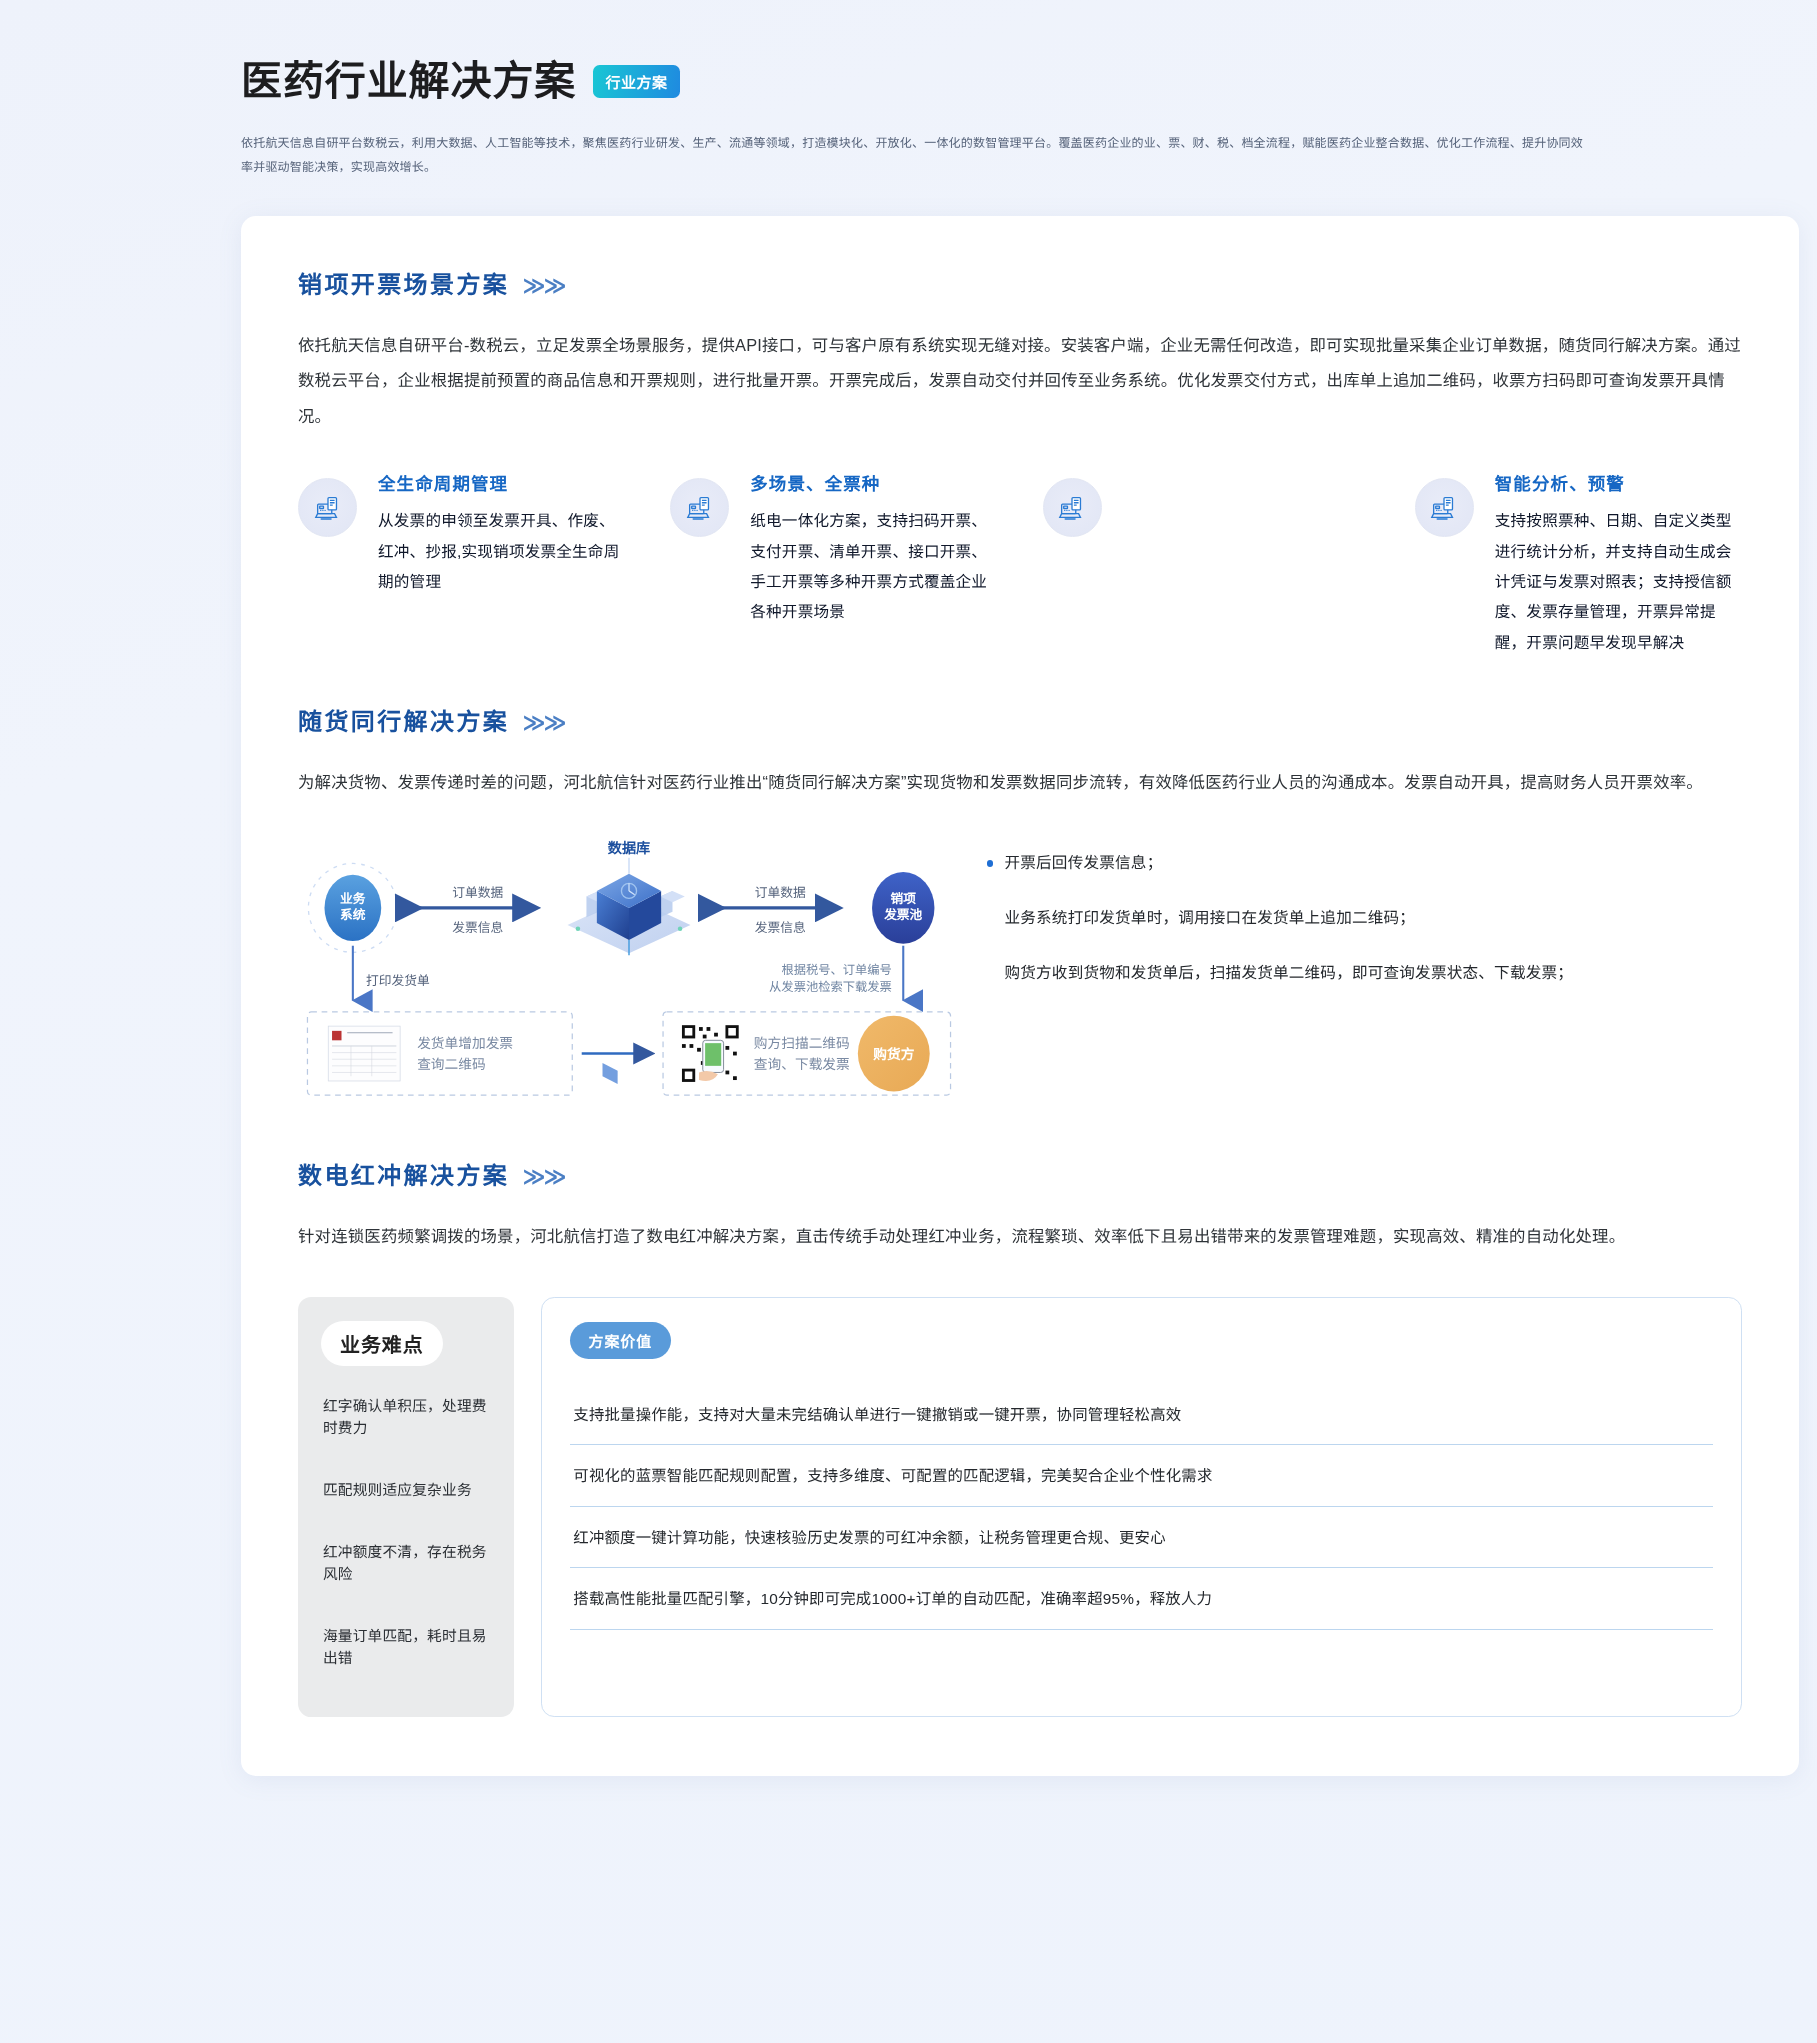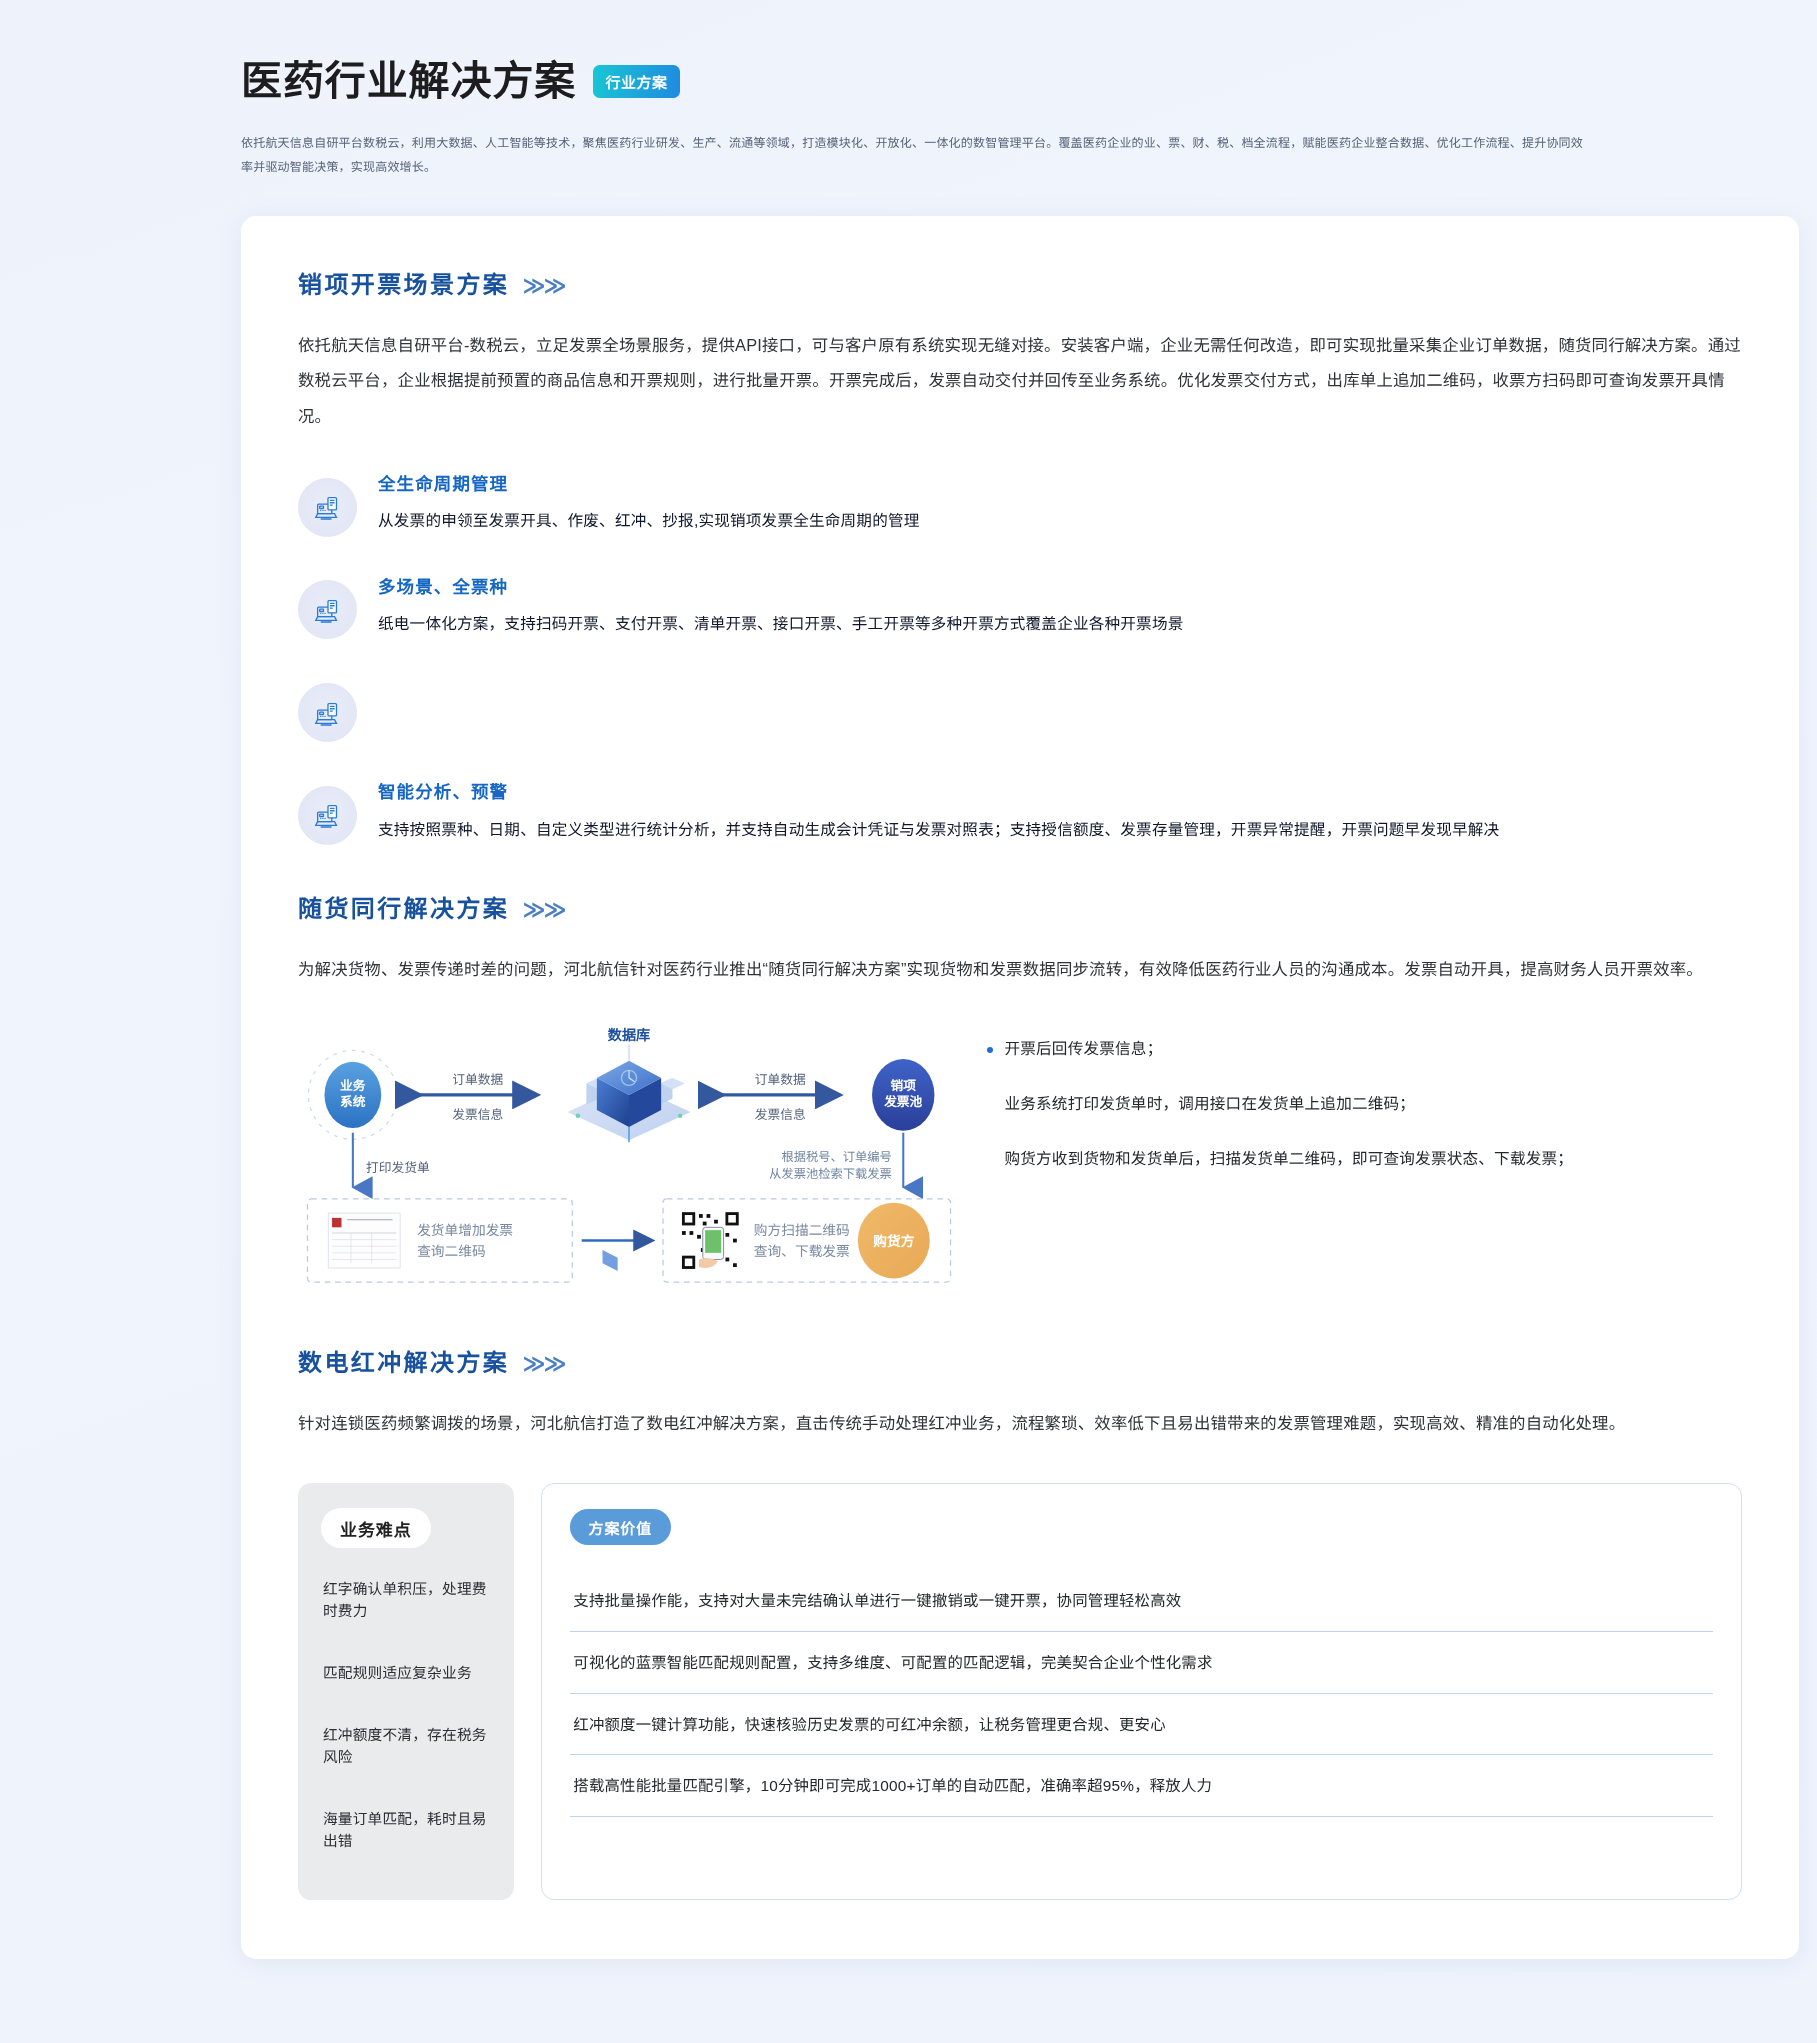--- a/index.html
+++ b/index.html
@@ -81,21 +81,21 @@
   .section-body {
     font-size: 16.4px;
     line-height: 2.15;
     color: #2e3338;
     letter-spacing: 0.2px;
   }
 
   
   .features {
     display: grid;
-    grid-template-columns: 1fr;
+    grid-template-columns: 1fr 1fr 1fr 1fr;
     column-gap: 45px;
     row-gap: 40px;
     margin-top: 40px;
     margin-bottom: 44px;
   }
   .feature { display: flex; gap: 21px; align-items: flex-start; }
   .feature-icon {
     flex: 0 0 auto;
     width: 59px; height: 59px;
     border-radius: 50%;
@@ -164,21 +164,21 @@
     flex: 1 1 auto;
     background: #ffffff;
     border: 0.9px solid #cfe0f3;
     border-radius: 13.2px;
     padding: 24.6px 28px 28px 28px;
   }
   .pill-white {
     display: inline-block;
     background: #ffffff;
     color: #222;
-    font-size: 17px;
+    font-size: 20px;
     font-weight: 700;
     border-radius: 945px;
     padding: 7.6px 19px;
     letter-spacing: 0.9px;
     margin-bottom: 9.5px;
   }
   .pill-blue {
     display: inline-block;
     background: #5a9bda;
     color: #ffffff;

